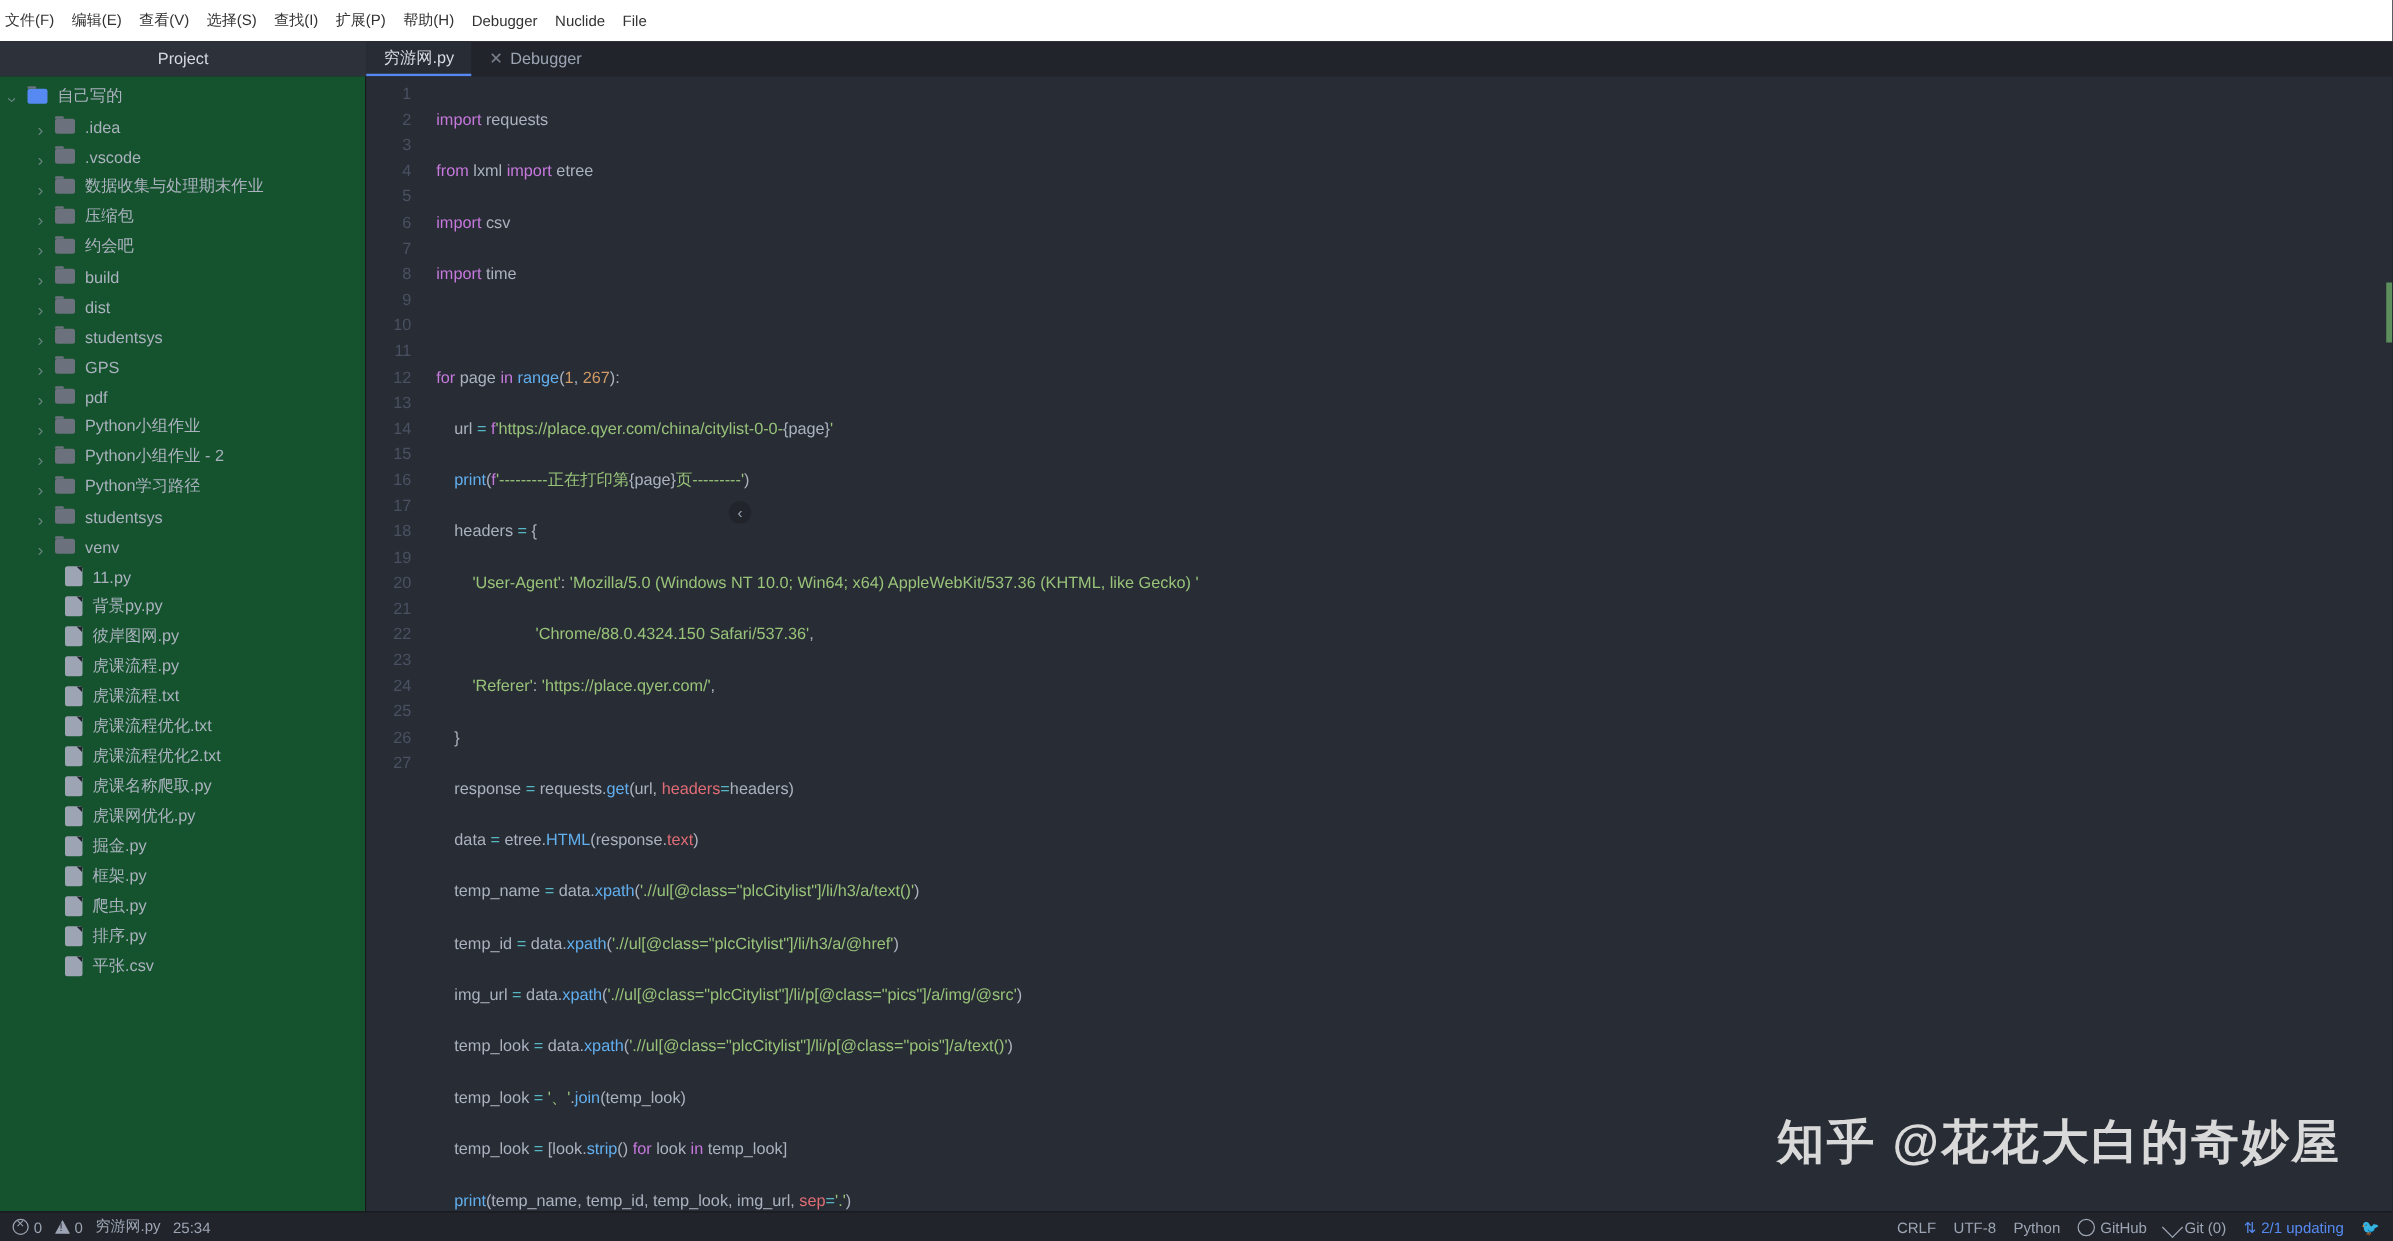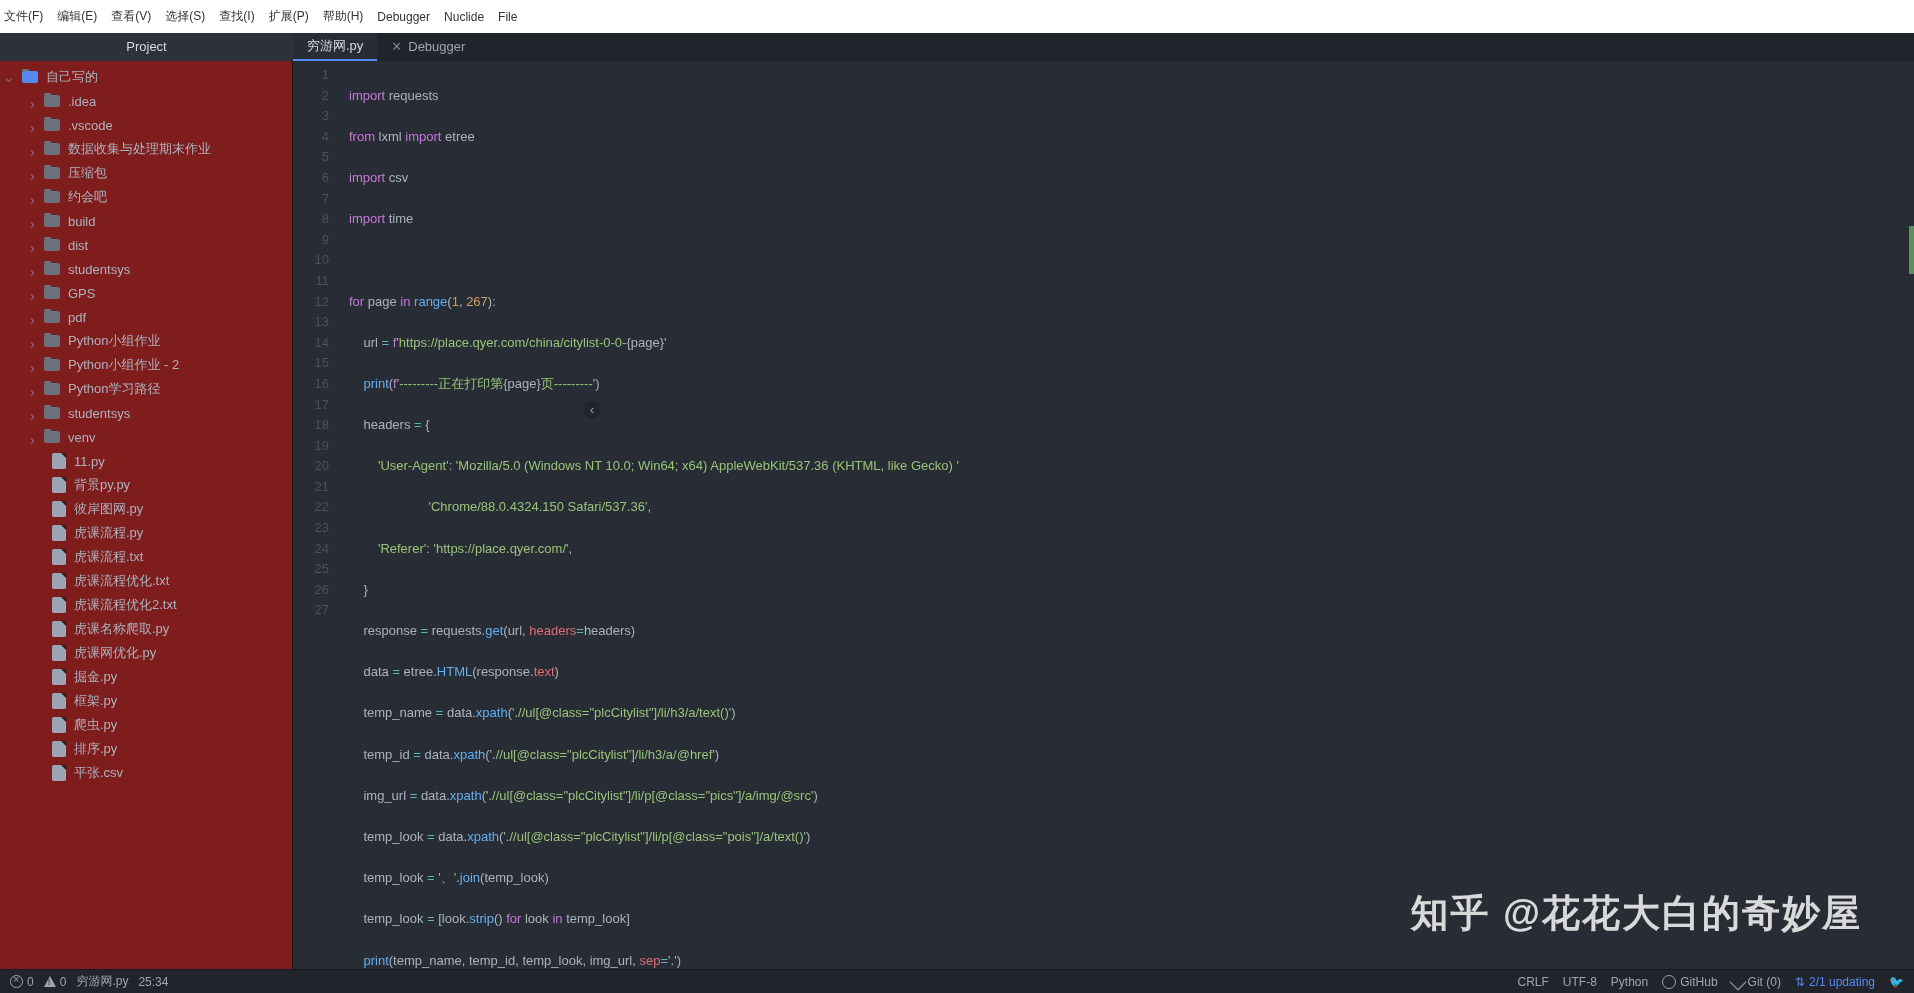--- a/index.html
+++ b/index.html
@@ -5,40 +5,40 @@
 *{margin:0;padding:0;box-sizing:border-box;font-family:"Segoe UI",Arial,sans-serif}
 body{background:#21252b;color:#abb2bf;width:1914px;height:993px;overflow:hidden;display:flex;flex-direction:column}
 .menubar{background:#fff;color:#333;height:33px;display:flex;align-items:center;font-size:12px;padding:0 4px}
 .menubar span{margin-right:14px;cursor:pointer}
 .tabs{background:#21252b;height:28px;display:flex;align-items:stretch}
 .tab{padding:0 14px;display:flex;align-items:center;font-size:13px;color:#9da5b4;border-bottom:1px solid transparent;cursor:pointer}
 .tab.project{background:#2c313a;color:#d7dae0;width:293px;justify-content:center}
 .tab.active{background:#282c34;color:#d7dae0;border-bottom:2px solid #568af2}
 .tab .gear{margin-right:6px;opacity:.7}
 .main{flex:1;display:flex;overflow:hidden}
-.tree{width:293px;background:#7f1d1d;overflow-y:auto;font-size:13px;padding:4px 0;border-right:1px solid #181a1f}
+.tree{width:293px;background:#14532d;overflow-y:auto;font-size:13px;padding:4px 0;border-right:1px solid #181a1f}
 .tree-item{display:flex;align-items:center;height:24px;cursor:pointer;white-space:nowrap}
 .chev{width:10px;height:10px;margin-right:4px;opacity:.6}
 .chev::before{content:"›";display:inline-block;font-size:14px;color:#9da5b4}
 .chev.down::before{transform:rotate(90deg)}
 .fold{width:16px;height:12px;margin-right:8px;background:#6b727d;border-radius:2px;position:relative}
 .fold::before{content:"";position:absolute;top:-2px;left:0;width:7px;height:2px;background:#6b727d;border-radius:1px 1px 0 0}
 .fold.open{background:#568af2}
 .fileic{width:14px;height:16px;margin-right:8px;background:#9da5b4;border-radius:2px;position:relative}
 .fileic::after{content:"";position:absolute;top:0;right:0;width:5px;height:5px;background:#21252b;clip-path:polygon(0 0,100% 100%,100% 0)}
 .lvl0{padding-left:8px}.lvl1{padding-left:30px}.lvl2{padding-left:52px}
 .editor{flex:1;background:#282c34;display:flex;overflow:hidden;position:relative}
 .gutter{width:48px;text-align:right;padding:4px 12px 0 0;color:#495162;font:13px/20.6px Consolas,monospace;user-select:none}
 .code{flex:1;padding:4px 0 0 8px;font:13px/20.6px Consolas,monospace;white-space:pre;color:#abb2bf}
 .code .line{height:20.6px}
 .kw{color:#c678dd}.str{color:#98c379}.num{color:#d19a66}.fn{color:#61afef}.op{color:#56b6c2}.var{color:#e06c75}
 .fold-handle{position:absolute;left:290px;top:340px;width:18px;height:18px;background:#21252b;border-radius:50%;display:flex;align-items:center;justify-content:center;font-size:12px;color:#9da5b4;cursor:pointer}
 .rail{width:5px;background:#282c34}
 .minimap-mark{position:absolute;right:0;top:165px;width:5px;height:48px;background:#5c8f5c}
-.watermark{position:absolute;right:52px;bottom:30px;font-size:38px;font-weight:700;color:#e8e8e8;opacity:.92;pointer-events:none;letter-spacing:2px}
+.watermark{position:absolute;right:41px;bottom:30px;font-size:38px;font-weight:700;color:#e8e8e8;opacity:.92;pointer-events:none;letter-spacing:2px}
 .status{height:24px;background:#21252b;display:flex;align-items:center;font-size:12px;color:#9da5b4;border-top:1px solid #181a1f;padding:0 10px}
 .status .left{display:flex;align-items:center;gap:10px}
 .status .right{margin-left:auto;display:flex;align-items:center;gap:14px}
 .dot{display:inline-flex;align-items:center;gap:4px}
 .circ-x{width:13px;height:13px;border:1.5px solid #9da5b4;border-radius:50%;position:relative}
 .circ-x::after{content:"×";position:absolute;top:-3px;left:2px;font-size:11px}
 .tri{width:0;height:0;border-left:6px solid transparent;border-right:6px solid transparent;border-bottom:11px solid #9da5b4;position:relative}
 .tri::after{content:"!";position:absolute;top:1px;left:-2px;font-size:9px;color:#21252b}
 .ghico{width:14px;height:14px;border:1.5px solid #9da5b4;border-radius:50%}
 .gitico{width:12px;height:12px;border-left:1.5px solid #9da5b4;border-bottom:1.5px solid #9da5b4;transform:rotate(-45deg)}

